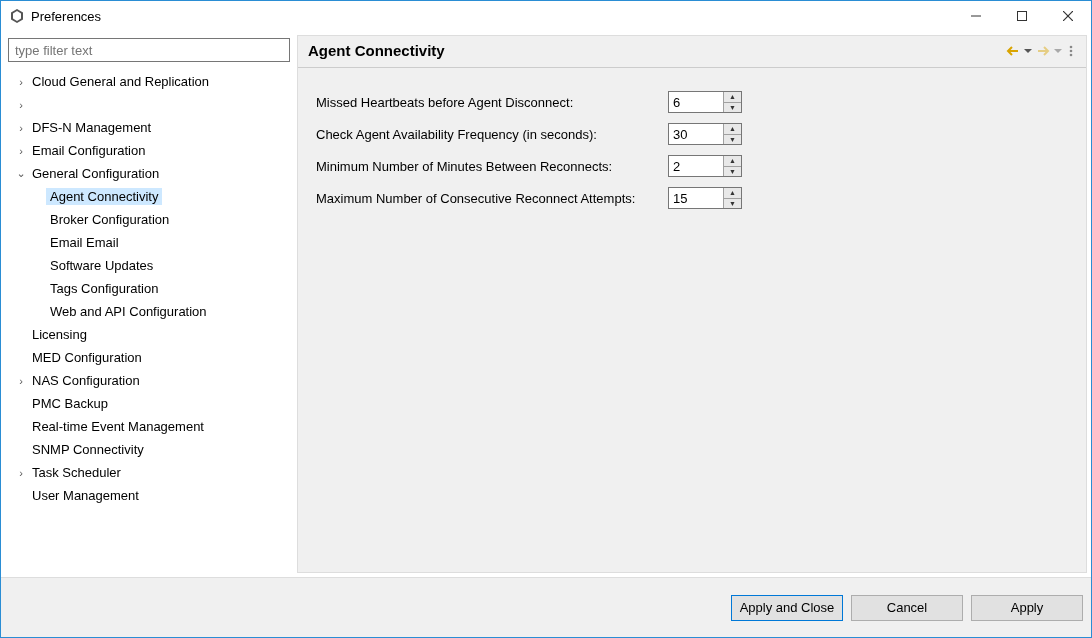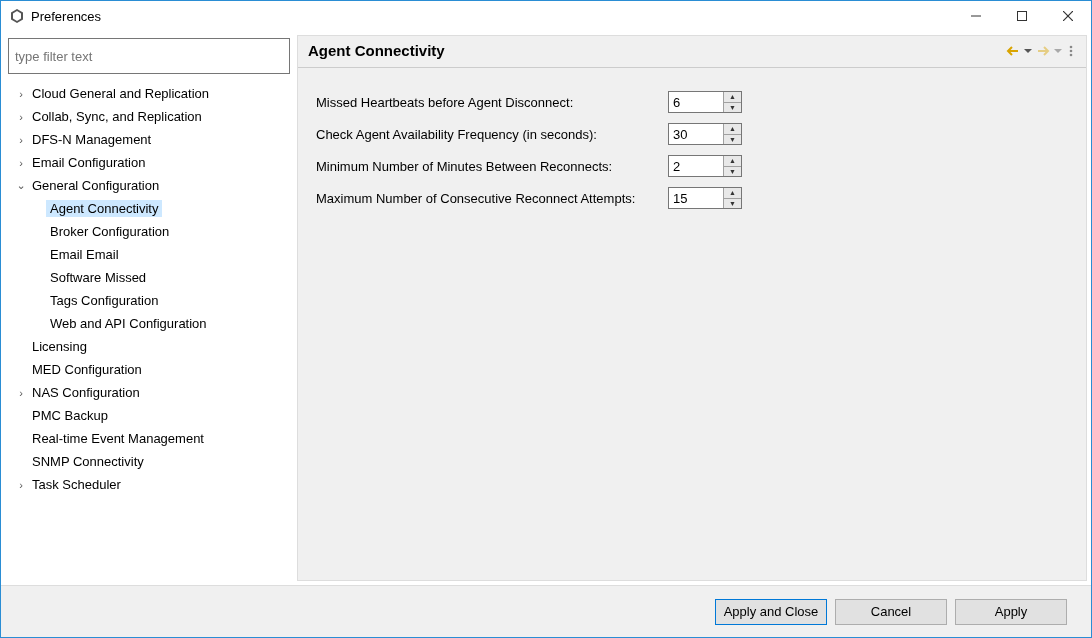--- a/index.html
+++ b/index.html
@@ -7,41 +7,41 @@
   .window { width: 1092px; height: 638px; border: 1px solid #2a8dd4; display: flex; flex-direction: column; background: #fff; }
   .titlebar { height: 30px; display: flex; align-items: center; padding: 0 0 0 8px; background: #fff; justify-content: flex-end; }
   .titlebar .app-icon { width: 16px; height: 16px; margin-right: 6px; display:flex; align-items:center; justify-content:center; }
   .titlebar .title { flex: 0 0 auto; }
   .titlebar .spacer { flex: 1; }
   .titlebar .win-btn { width: 46px; height: 30px; display:flex; align-items:center; justify-content:center; color:#333; }
   .client { flex:1; display:flex; flex-direction:column; }
   .top-area { flex:1; display:flex; padding: 4px; gap:4px; min-height:0; }
   .left-pane { width: 288px; display:flex; flex-direction:column; background:#fff; border:1px solid #fff; }
   .filter-box { margin: 2px 2px 6px 2px; }
-  .filter-box input { width:100%; height:36px; border:1px solid #767676; padding: 2px 6px; color:#14532d; outline:none; }
+  .filter-box input { width:100%; height:24px; border:1px solid #767676; padding: 2px 6px; color:#14532d; outline:none; }
   .tree { flex:1; overflow:auto; padding: 2px 0 0 8px; }
   .tree-row { display:flex; align-items:center; height:23px; cursor:default; }
   .tree-row .tw { width:14px; text-align:center; color:#5a5a5a; font-size:11px; user-select:none; }
   .tree-row .tw.blank { visibility:hidden; }
   .tree-row .lbl { padding:1px 4px; white-space:nowrap; }
   .tree-row.selected .lbl { background:#cde8ff; }
   .indent1 { padding-left: 18px; }
   .right-pane { flex:1; background:#f0f0f0; border:1px solid #ddd; display:flex; flex-direction:column; }
   .page-head { display:flex; align-items:center; padding: 6px 10px 8px 10px; border-bottom:1px solid #ccc; }
   .page-head h1 { font-size:15px; font-weight:600; margin:0; flex:1; }
   .page-head .nav-ico { margin-left:4px; display:flex; align-items:center; cursor:pointer; }
   .form-area { padding: 18px 18px; }
   .form-row { display:flex; align-items:center; height:32px; }
   .form-row label { width: 352px; }
   .spinner { display:flex; height:22px; border:1px solid #767676; background:#fff; width:74px; }
   .spinner input { border:none; width:54px; padding:0 4px; outline:none; font-size:13px; }
   .spinner .btns { width:18px; border-left:1px solid #a0a0a0; display:flex; flex-direction:column; }
   .spinner .btns div { flex:1; display:flex; align-items:center; justify-content:center; font-size:7px; color:#333; background:#e8e8e8; cursor:pointer; }
   .spinner .btns div:first-child { border-bottom:1px solid #a0a0a0; }
-  .bottom-bar { height:52px; border-top:1px solid #ddd; display:flex; align-items:center; justify-content:flex-end; padding-right:24px; gap:8px; background:#f0f0f0; }
+  .bottom-bar { height:60px; border-top:1px solid #ddd; display:flex; align-items:center; justify-content:flex-end; padding-right:8px; gap:8px; background:#f0f0f0; }
   .btn { min-width:112px; height:26px; background:#e1e1e1; border:1px solid #adadad; display:flex; align-items:center; justify-content:center; cursor:pointer; }
   .btn.primary { border:1px solid #0078d7; }
   svg { display:block; }
 </style>
 </head>
 <body>
 
 <div class="window">
 
   <div class="titlebar">
@@ -77,21 +77,20 @@
         <div class="filter-box">
           <input type="text" placeholder="type filter text" style="">
         </div>
         <div class="tree">
           <div class="tree-row">
               <span class="tw">›</span>
               <span class="lbl">Cloud General and Replication</span>
             </div>
           <div class="tree-row">
               <span class="tw">›</span>
-              <span class="lbl">Collab, Sync, and Replication</span>
             </div>
           <div class="tree-row">
               <span class="tw">›</span>
               <span class="lbl">DFS-N Management</span>
             </div>
           <div class="tree-row">
               <span class="tw">›</span>
               <span class="lbl">Email Configuration</span>
             </div>
           <div class="tree-row">
@@ -105,21 +104,21 @@
           <div class="tree-row indent1">
               <span class="tw blank">›</span>
               <span class="lbl">Broker Configuration</span>
             </div>
           <div class="tree-row indent1">
               <span class="tw blank">›</span>
               <span class="lbl">Email Email</span>
             </div>
           <div class="tree-row indent1">
               <span class="tw blank">›</span>
-              <span class="lbl">Software Missed</span>
+              <span class="lbl">Software Updates</span>
             </div>
           <div class="tree-row indent1">
               <span class="tw blank">›</span>
               <span class="lbl">Tags Configuration</span>
             </div>
           <div class="tree-row indent1">
               <span class="tw blank">›</span>
               <span class="lbl">Web and API Configuration</span>
             </div>
           <div class="tree-row">
@@ -142,20 +141,24 @@
               <span class="tw blank">›</span>
               <span class="lbl">Real-time Event Management</span>
             </div>
           <div class="tree-row">
               <span class="tw blank">›</span>
               <span class="lbl">SNMP Connectivity</span>
             </div>
           <div class="tree-row">
               <span class="tw">›</span>
               <span class="lbl">Task Scheduler</span>
+            </div>
+          <div class="tree-row">
+              <span class="tw blank">›</span>
+              <span class="lbl">User Management</span>
             </div>
         </div>
       </div>
 
       <div class="right-pane">
         <div class="page-head">
           <h1>Agent Connectivity</h1>
           <span class="nav-ico">
               <svg width="14" height="12">
                 <path d="M12 6 L2 6 M6 2 L2 6 L6 10" fill="none" stroke="#d9a400" stroke-width="2"></path>

